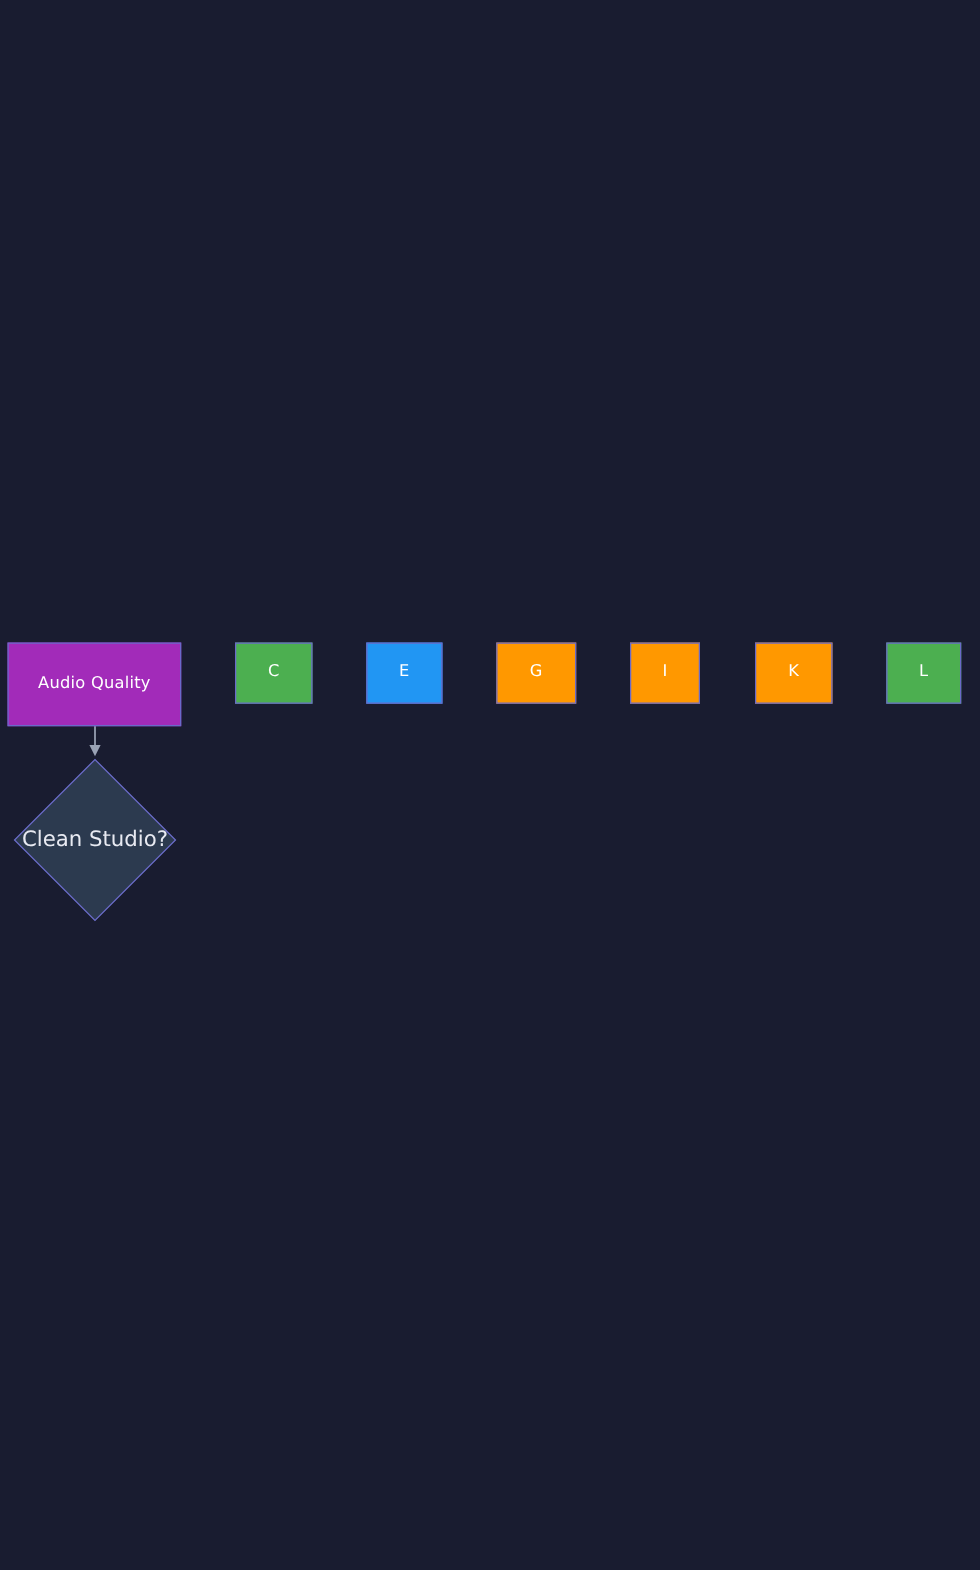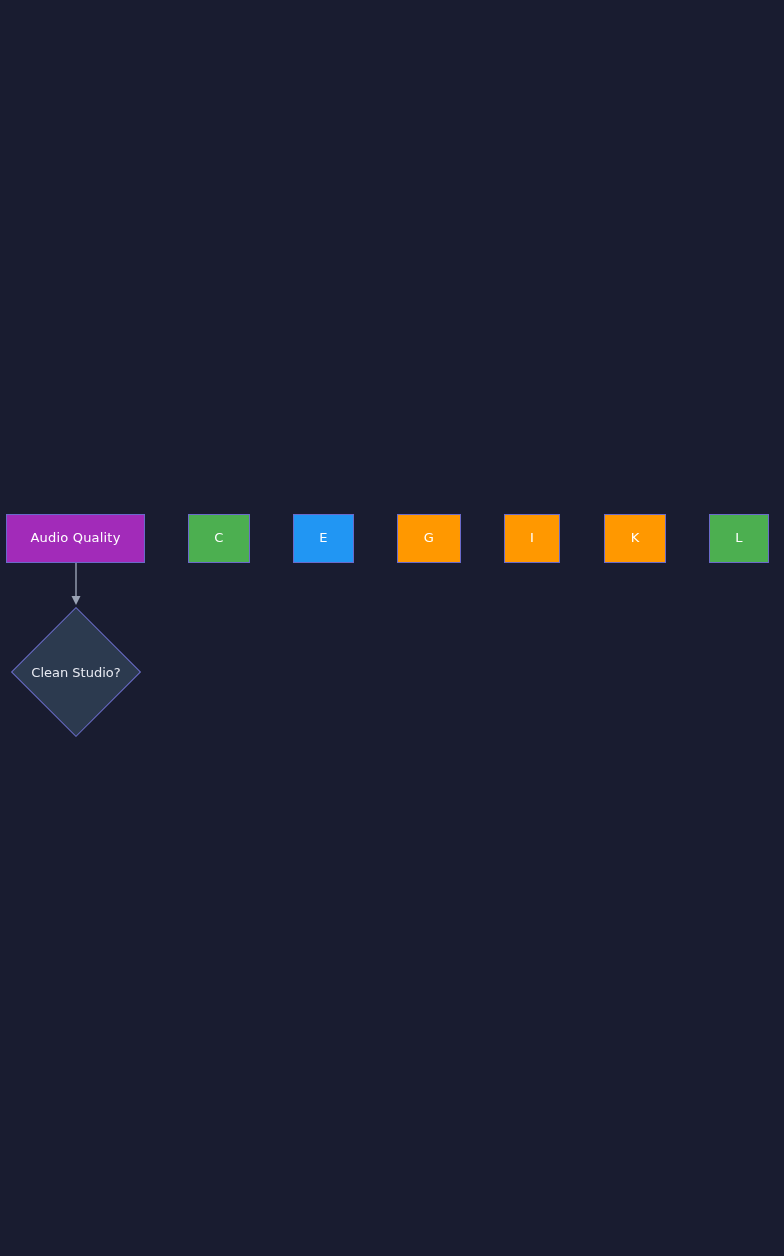--- a/index.html
+++ b/index.html
@@ -50,21 +50,21 @@
     top: 50%;
     box-sizing: border-box;
     border: 1px solid #6a6ac9;
     background: #2c3a4f;
     transform: translate(-50%, -50%) rotate(45deg);
   }
   .diamond-label {
     position: relative;
     z-index: 2;
     color: #e8eaf2;
-    font-size: 13px;
+    font-size: 17px;
     white-space: nowrap;
     text-align: center;
     user-select: none;
   }
   .edge-svg {
     position: absolute;
     left: 0;
     top: 0;
     width: 784px;
     height: 1256px;
@@ -78,21 +78,21 @@
 <div id="canvas">
 
   <svg class="edge-svg" viewBox="0 0 784 1256" xmlns="http://www.w3.org/2000/svg">
       <g>
         <line x1="76" y1="563" x2="76" y2="598" stroke="#9aa3b5" stroke-width="1.4"></line>
         <polygon points="71.5,596 80.5,596 76,605" fill="#9aa3b5"></polygon>
       </g>
     </svg>
 
   <div id="node-layer">
-      <div class="node" style="left: 6px; top: 514px; width: 139px; height: 49px; background: rgb(162, 43, 185); color: rgb(255, 255, 255); border-color: rgb(106, 106, 201);">
+      <div class="node" style="left: 6px; top: 514px; width: 139px; height: 67px; background: rgb(162, 43, 185); color: rgb(255, 255, 255); border-color: rgb(106, 106, 201);">
         <span>Audio Quality</span>
       </div>
       <div class="node" style="left: 188px; top: 514px; width: 62px; height: 49px; background: rgb(76, 175, 80); color: rgb(255, 255, 255); border-color: rgb(106, 106, 201);">
         <span>C</span>
       </div>
       <div class="node" style="left: 293px; top: 514px; width: 61px; height: 49px; background: rgb(33, 150, 243); color: rgb(255, 255, 255); border-color: rgb(106, 106, 201);">
         <span>E</span>
       </div>
       <div class="node" style="left: 397px; top: 514px; width: 64px; height: 49px; background: rgb(255, 152, 0); color: rgb(255, 255, 255); border-color: rgb(106, 106, 201);">
         <span>G</span>

